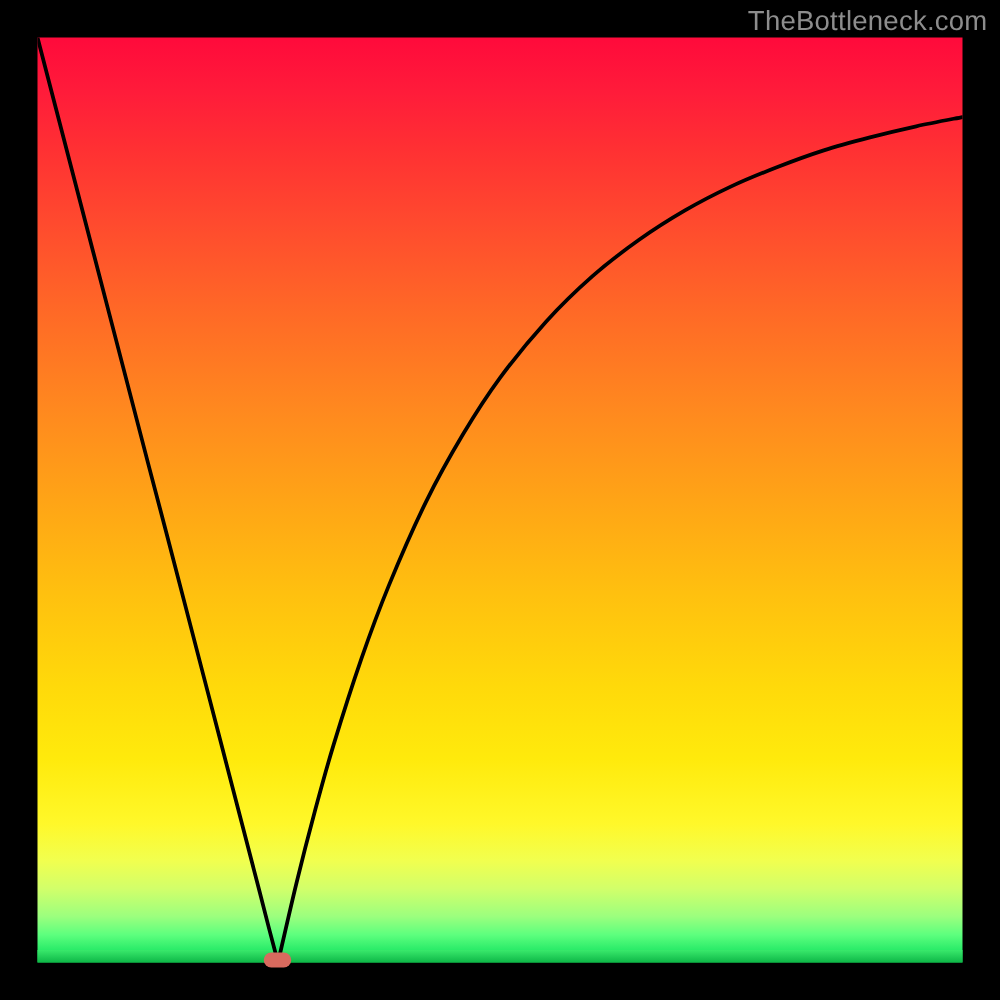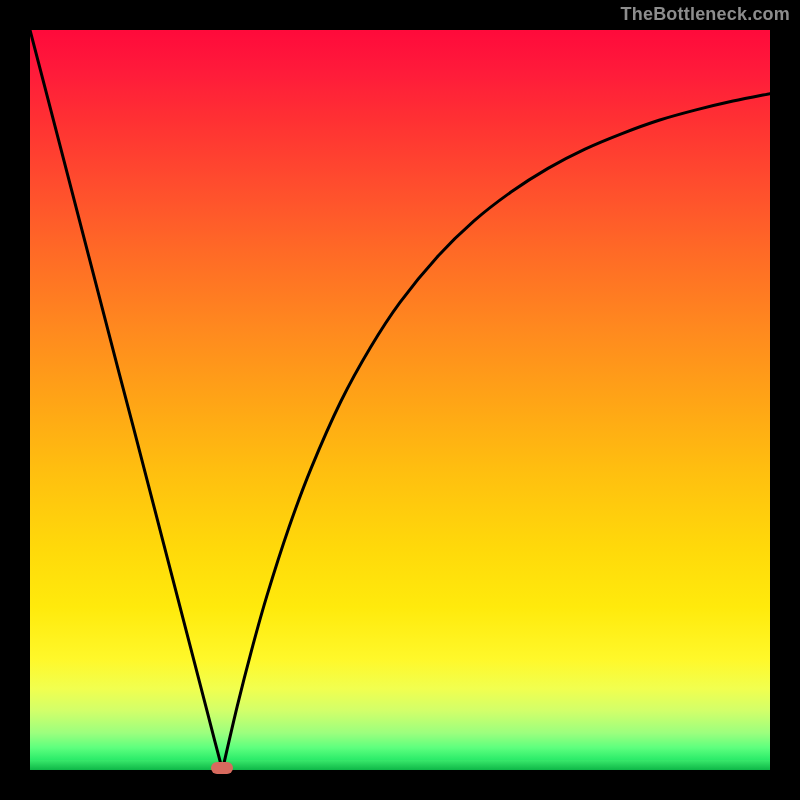--- a/index.html
+++ b/index.html
@@ -51,22 +51,22 @@
     bottom: 0;
     width: 100%;
     height: 10px;
     background: linear-gradient(to bottom, #39e86b 0%, #0eb747 100%);
   }
   .watermark {
     position: absolute;
     top: 4px;
     right: 10px;
     color: #8d8d8d;
-    font-size: 18px;
-    font-weight: 700;
+    font-size: 22px;
+    font-weight: 400;
     letter-spacing: 0.2px;
     user-select: none;
   }
   svg.curve {
     position: absolute;
     left: 0;
     top: 0;
     width: 740px;
     height: 740px;
   }

